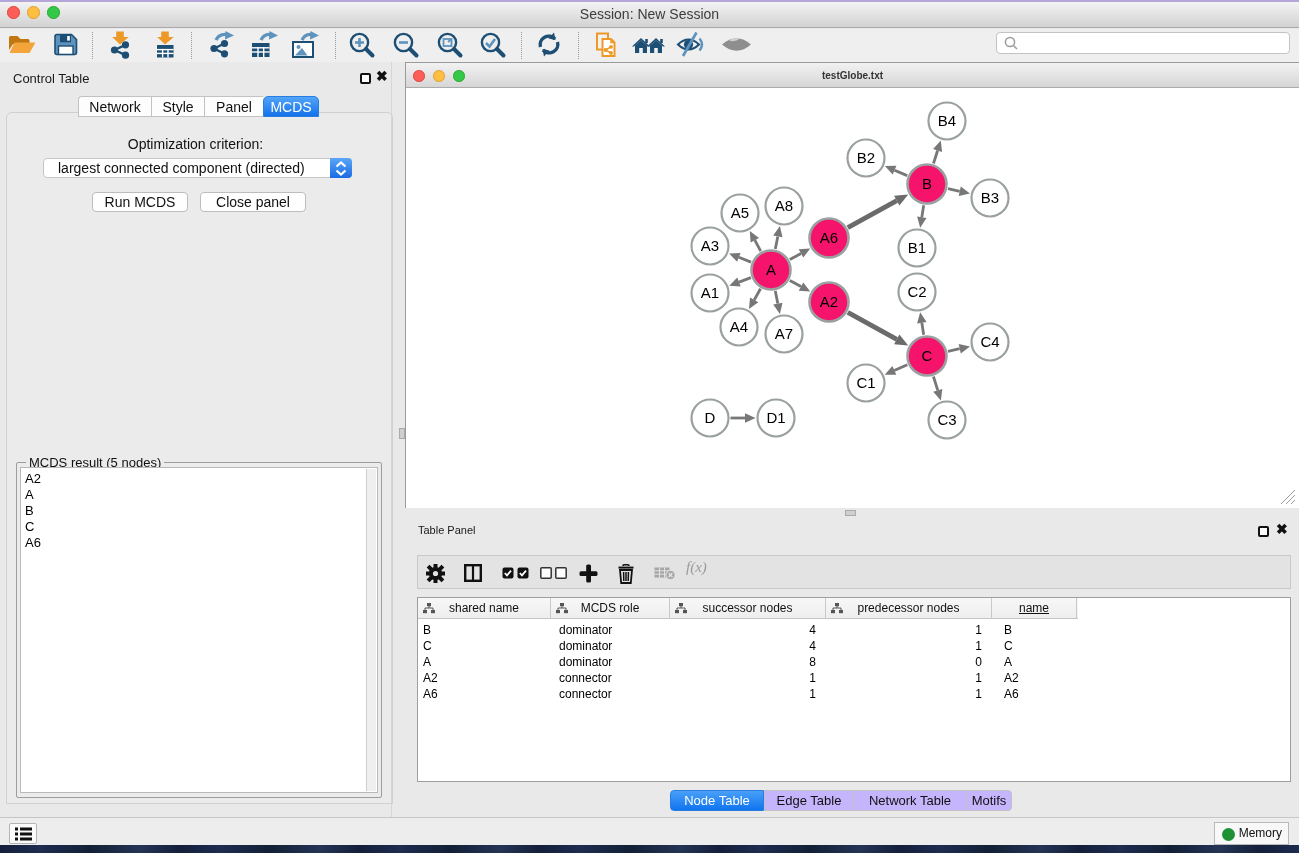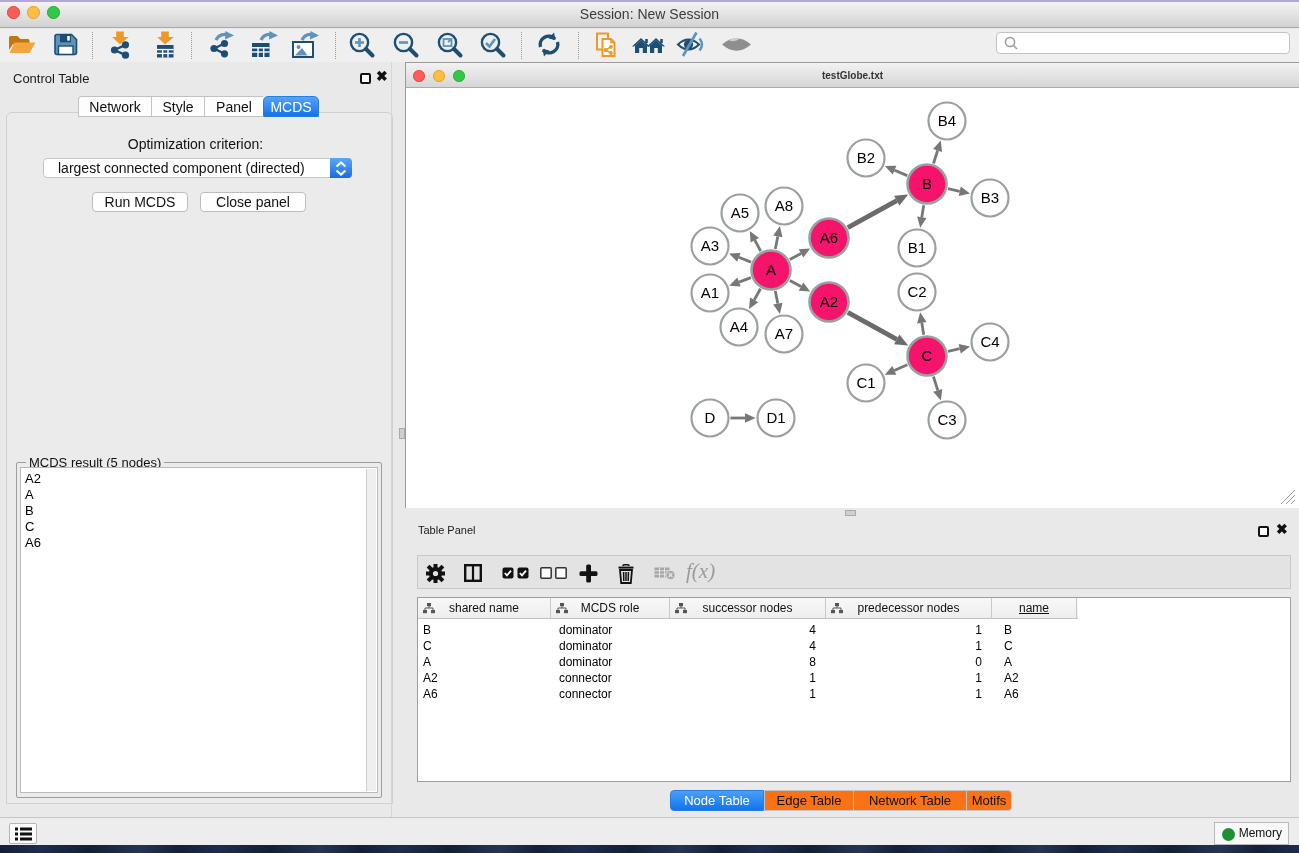--- a/index.html
+++ b/index.html
@@ -51,21 +51,21 @@
 #tp-sq { left:1258px; top:526px; width:11px; height:11px; border:2px solid #111; border-radius:2px; background:#fdfdfd; }
 #tp-x { left:1276px; top:521px; font-size:14px; font-weight:bold; color:#111; }
 #tp-toolbar { left:417px; top:555px; width:874px; height:34px; background:#e3e3e3; border:1px solid #c9c9c9; }
 #tp-table { left:417px; top:597px; width:874px; height:185px; background:#fff; border:1px solid #9e9e9e; }
 #tp-header { position:absolute; left:0; top:0; width:660px; height:21px; background:linear-gradient(#f8f8f8,#eee); border-bottom:1px solid #c4c4c4; font-size:12px; color:#111; }
 .hcell { position:absolute; top:0; height:21px; border-right:1px solid #c9c9c9; text-align:center; line-height:21px; }
 .hicon { position:absolute; left:5px; top:5px; }
 .tcell { position:absolute; font-size:12px; color:#000; height:16px; line-height:16px; }
 #tp-tabs { left:670px; top:790px; height:21px; font-size:13px; }
 #tp-tabs span { display:inline-block; float:left; height:21px; line-height:19px; text-align:center;
-  background:#f97316; border:1px solid #c2c2c2; border-right:none; color:#111; }
+  background:#c4b5fd; border:1px solid #c2c2c2; border-right:none; color:#111; }
 #tp-tabs span.sel { background:linear-gradient(#4aa0f9,#0f74ee); color:#fff; border:1px solid #2a7de0; border-radius:4px 0 0 4px; }
 #tp-tabs span:last-child { border-right:1px solid #c2c2c2; border-radius:0 4px 4px 0; }
 
 #statusbar { left:0; top:817px; width:1299px; height:28px; background:#ededed; border-top:1px solid #c6c6c6; }
 #sb-btn { left:9px; top:823px; width:28px; height:21px; background:#fbfbfb; border:1px solid #b5b5b5; border-radius:2px; }
 #mem-btn { left:1214px; top:822px; width:75px; height:23px; background:#f8f8f8; border:1px solid #b9b9b9; font-size:12px; color:#111; line-height:21px; text-align:right; padding-right:6px; }
 #mem-dot { position:absolute; left:7px; top:5px; width:13px; height:13px; border-radius:50%; background:#1f9135; }
 #darkstrip { left:0; top:845px; width:1299px; height:8px; background:repeating-linear-gradient(90deg,#141f3a 0px,#1d2c50 40px,#122036 90px,#243455 140px,#141f3a 180px); }
 </style>
 </head>
@@ -383,21 +383,21 @@
       <rect x="0.5" y="1.5" width="15" height="10" fill="#a6a6a6"></rect>
       <g stroke="#e3e3e3" stroke-width="1">
         <line x1="0.5" y1="4.8" x2="15.5" y2="4.8"></line>
         <line x1="0.5" y1="8.2" x2="15.5" y2="8.2"></line>
         <line x1="5.5" y1="1.5" x2="5.5" y2="11.5"></line>
         <line x1="10.5" y1="1.5" x2="10.5" y2="11.5"></line>
       </g>
       <circle cx="16.5" cy="9" r="4.6" fill="#a6a6a6" stroke="#e3e3e3" stroke-width="1"></circle>
       <path d="M14.6 7.1 L18.4 10.9 M18.4 7.1 L14.6 10.9" stroke="#e3e3e3" stroke-width="1.4"></path>
     </svg>
-<div style="position:absolute;left:268px;top:3px;font-family:'Liberation Serif',serif;font-style:italic;font-size:21px;color:#9a9a9a;">f(x)</div>
+<div style="position:absolute;left:268px;top:3px;font-family:'Liberation Serif',serif;font-style:italic;font-size:15px;color:#9a9a9a;">f(x)</div>
   </div>
 <div id="tp-table" class="abs">
   <div id="tp-header">
     <div class="hcell" style="left:0;width:133px;"><svg class="hicon" width="12" height="11" viewBox="0 0 12 11">
           <g fill="#555">
             <rect x="4" y="0" width="4" height="3.2"></rect>
             <rect x="0" y="7" width="4" height="3.2"></rect>
             <rect x="8" y="7" width="4" height="3.2"></rect>
           </g>
           <path d="M6 3 V5 M2 7 V5 H10 V7" fill="none" stroke="#555" stroke-width="1"></path>

